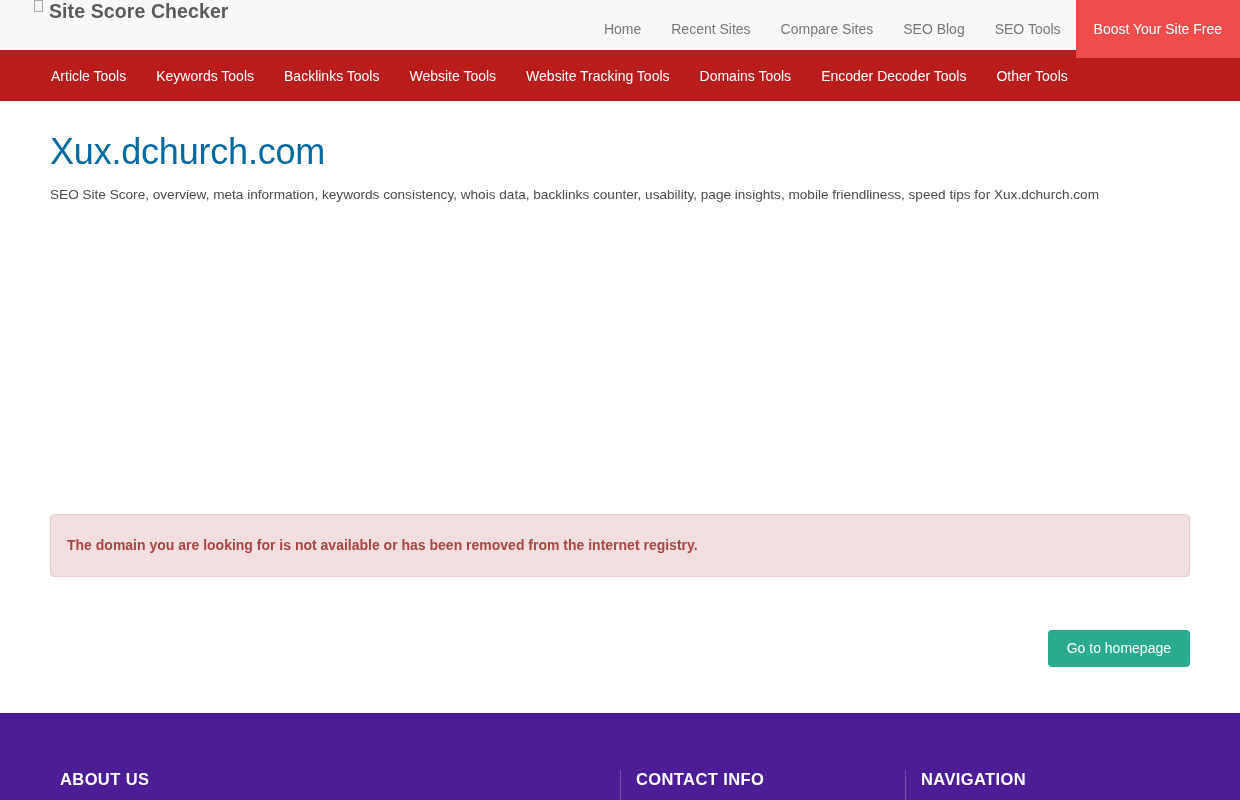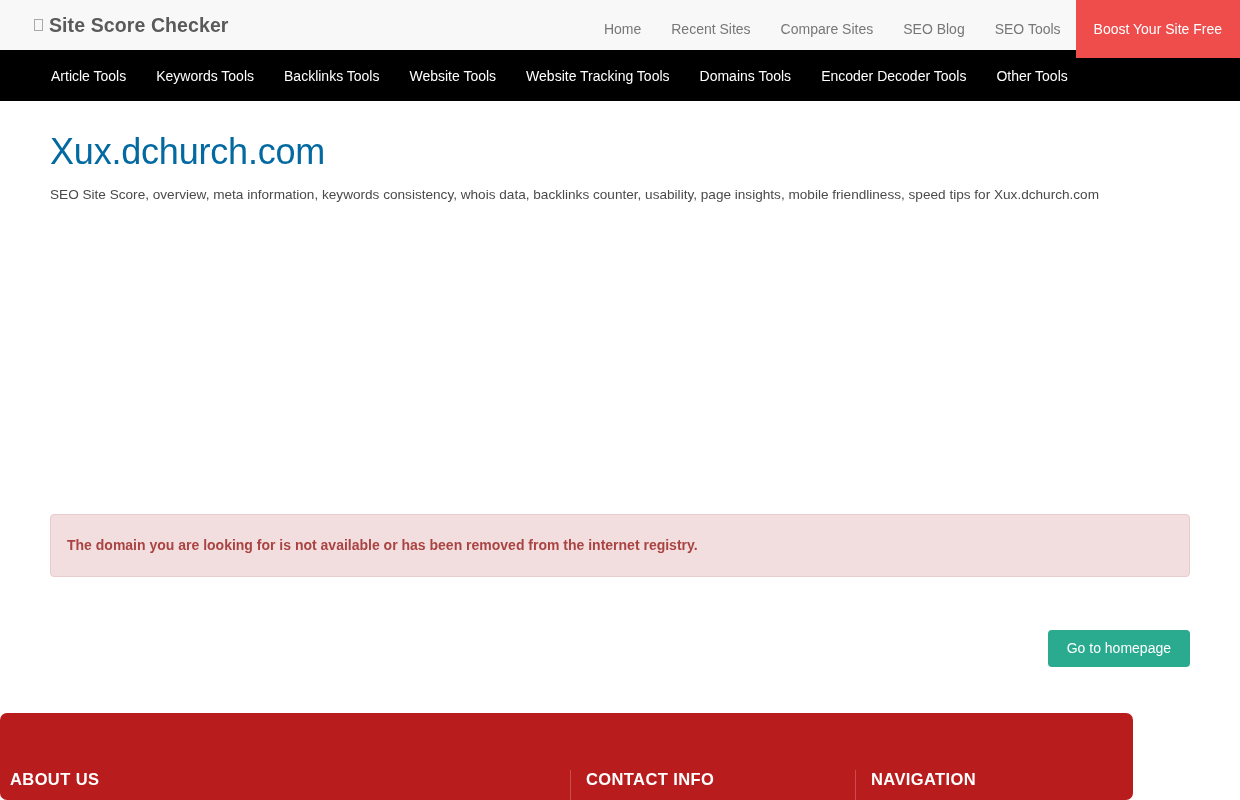--- a/index.html
+++ b/index.html
@@ -17,21 +17,21 @@
   .topbar {
     position: relative;
     height: 50px;
     background: #f8f8f8;
     display: flex;
     align-items: stretch;
     border-bottom: 0;
   }
   .brand {
     display: flex;
-    align-items: center;
+    align-items: flex-start;
     padding-left: 34px;
     font-size: 19.5px;
     font-weight: bold;
     color: #5a5a5a;
     letter-spacing: .1px;
     white-space: nowrap;
     text-decoration: none;
   }
   .brand-glyph {
     display: inline-block;
@@ -66,21 +66,21 @@
   }
   .top-nav a.cta-red {
     background: #ef4c4c;
     color: #ffffff;
     padding: 0 18px;
   }
 
   
   .subnav {
     height: 51px;
-    background: #000000;
+    background: #b91c1c;
     display: flex;
     align-items: center;
     padding-left: 36px;
   }
   .subnav a {
     color: #ffffff;
     font-size: 14px;
     text-decoration: none;
     padding: 0 15px;
     line-height: 1;
@@ -142,25 +142,24 @@
     text-decoration: none;
     line-height: 1;
     cursor: pointer;
   }
 
   
   .footer {
     position: absolute;
     left: 0;
     top: 713px;
-    width: 1133px;
+    width: 1240px;
     height: 87px;
-    background: #b91c1c;
+    background: #4c1d95;
     overflow: hidden;
-    border-radius: 7px;
   }
   .footer-inner {
     width: 1140px;
     margin: 0 auto;
     display: flex;
     height: 100%;
     padding-top: 57px;
   }
   .fcol {
     position: relative;

